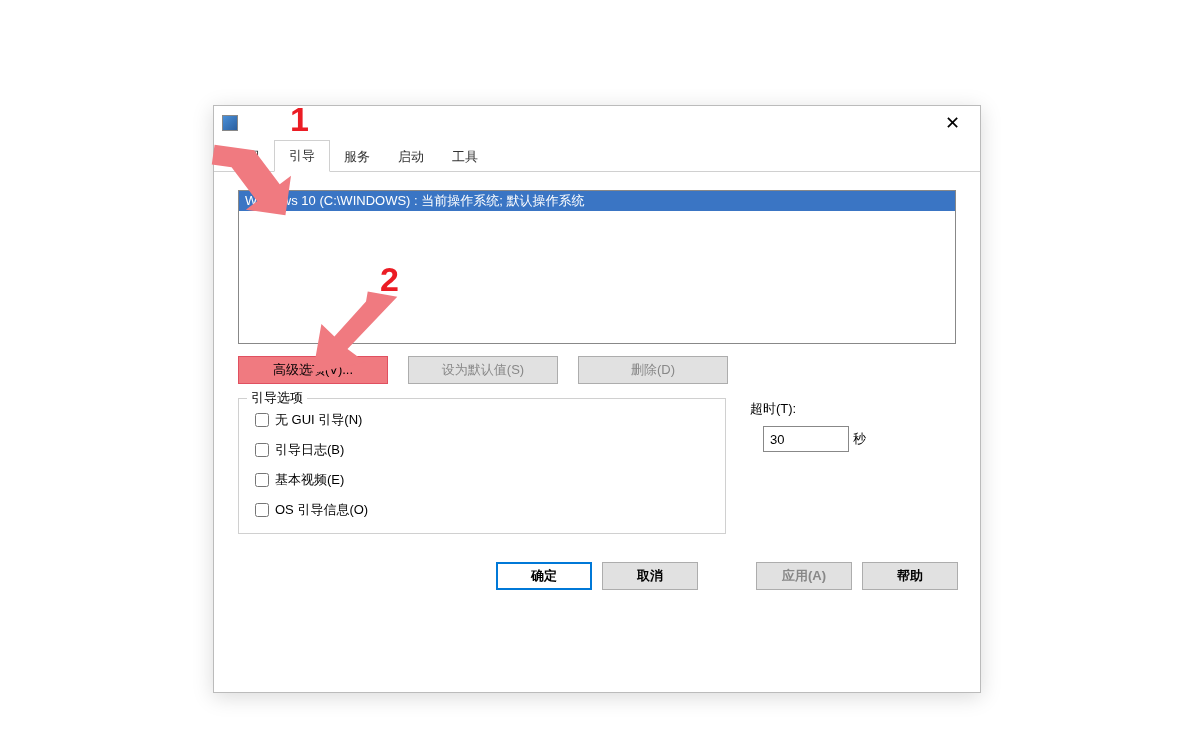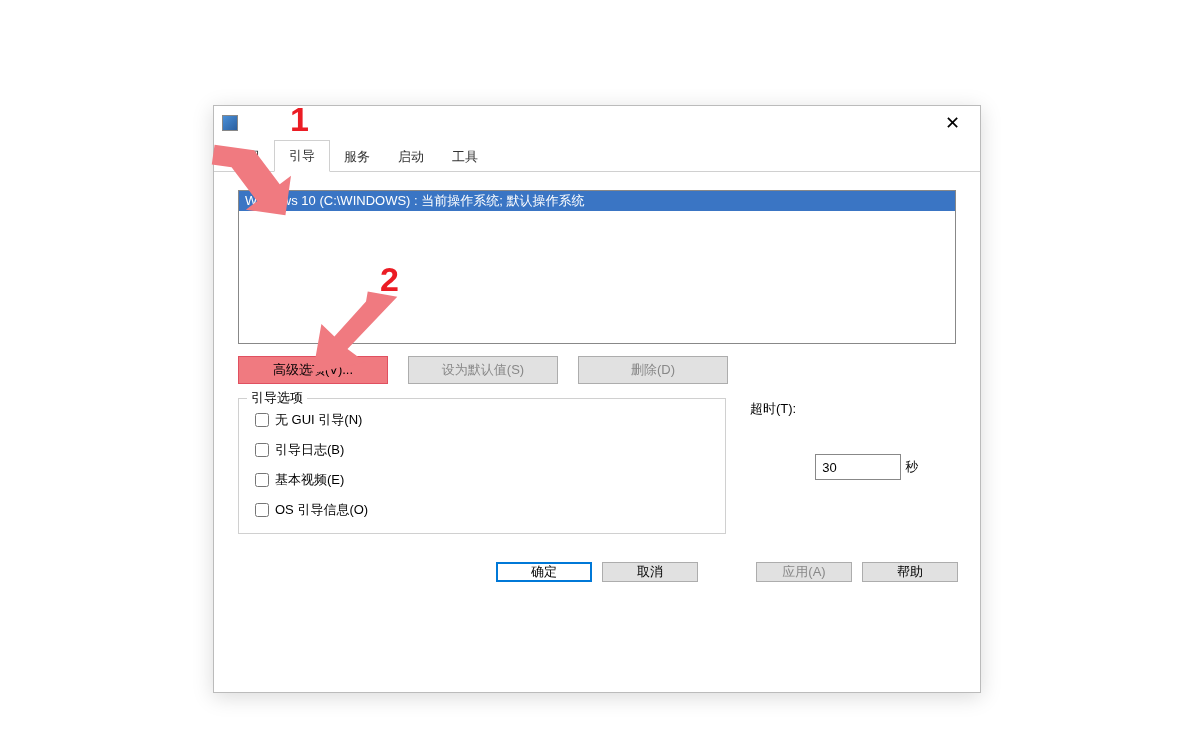--- a/index.html
+++ b/index.html
@@ -129,21 +129,21 @@
       width: 14px; height: 14px; accent-color: #333;
     }
     
     .radio-row { display: flex; align-items: center; gap: 6px; margin-left: 20px; }
     .radio-row input[type="radio"] { width: 14px; height: 14px; }
     .radio-row.disabled label { color: #999; }
     
     .right-col {
       width: 206px;
       display: flex;
-      flex-direction: row;
+      flex-direction: column;
       gap: 6px;
       padding-top: 2px;
     }
     .timeout-label { margin-bottom: 2px; }
     .timeout-row { display: flex; align-items: center; gap: 4px; padding-left: 13px; }
     .timeout-row input[type="text"] {
       width: 86px; height: 26px;
       border: 1px solid #888;
       padding: 0 6px;
     }
@@ -153,25 +153,26 @@
     }
     .permanent-row input[type="checkbox"] { width:14px;height:14px; margin-top:2px; }
     
     .bottom-buttons {
       display: flex;
       justify-content: flex-end;
       gap: 10px;
       padding: 14px 22px;
     }
     .dlg-btn {
-      width: 96px; height: 20px;
+      width: 96px; height: 28px;
       border: 1px solid #adadad;
       background: #e1e1e1;
       display: inline-flex; align-items:center; justify-content:center;
       cursor: pointer;
+      font-weight: bold;
     }
     .dlg-btn.primary {
       border: 2px solid #0078d7;
       background: #fff;
       color: #000;
     }
     .dlg-btn.disabled { color:#888; cursor:default;margin-left:48px; }
     
     
     .annotation { position: absolute; pointer-events: none; }

